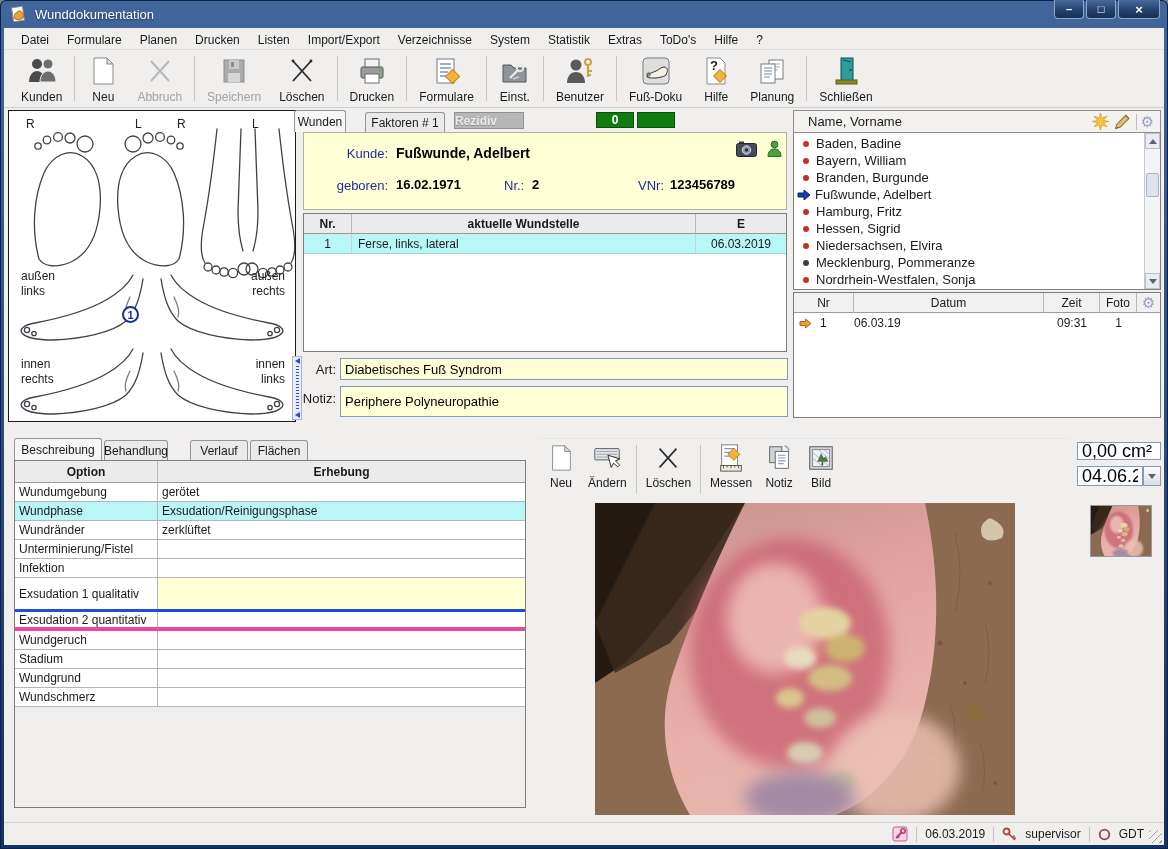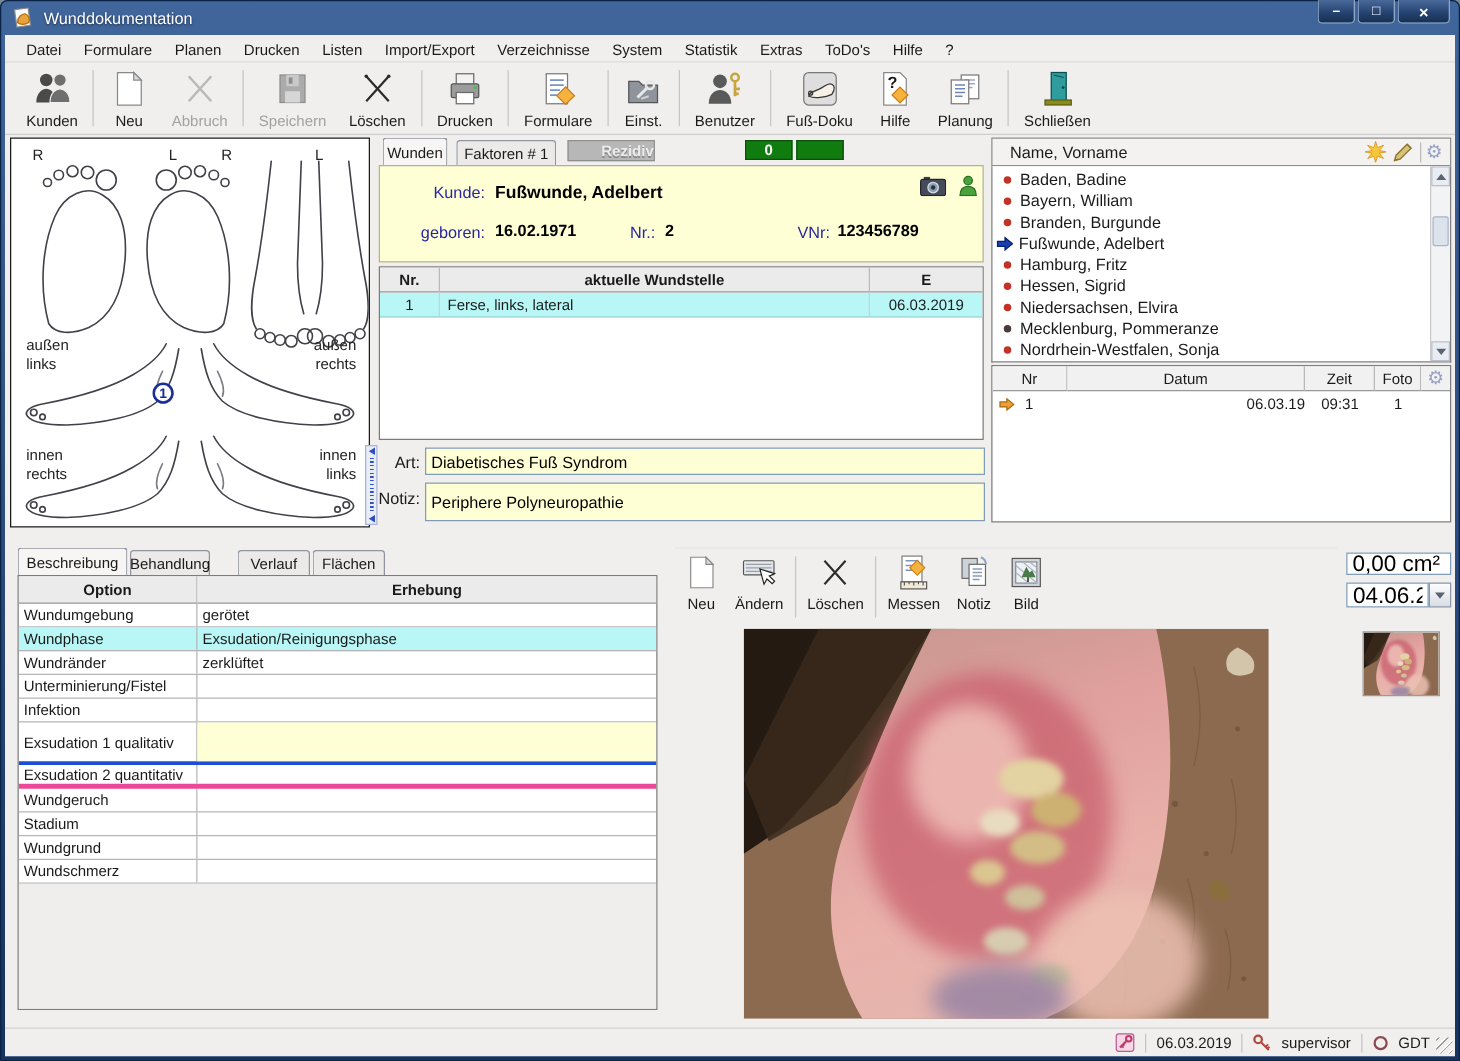--- a/index.html
+++ b/index.html
@@ -22,21 +22,21 @@
   .tbtn .tlbl{margin-top:3px;white-space:nowrap}
   .tbtn.disabled .tlbl{color:#a2a2a2}
   .tsep{width:1px;background:#c6c6c6;margin:6px 3px}
   .ticon{width:32px;height:32px;display:block}
   
   .feetpanel{background:#fff;border:1px solid #1a1a1a}
   .feetlabel{position:absolute;font-size:12px;color:#222;white-space:pre-line;line-height:1.25}
   .marker1{position:absolute;width:17px;height:17px;border:2px solid #182d96;border-radius:50%;background:#fff;color:#182d96;font-weight:bold;font-size:11px;display:flex;align-items:center;justify-content:center}
   .tab{position:absolute;border:1px solid #8f949e;border-bottom:none;border-radius:3px 3px 0 0;background:#eceae8;display:flex;align-items:center;justify-content:center;font-size:12px;cursor:pointer}
   .tab.active{background:#f7f6f5;z-index:3}
-  .rezidiv{background:#b7b7b7;border:1px solid #909090;color:#ececec;font-weight:bold;text-shadow:0 1px 0 #8a8a8a;display:flex;align-items:center;justify-content:flex-end;font-size:12px}
+  .rezidiv{background:#b7b7b7;border:1px solid #909090;color:#ececec;font-weight:bold;text-shadow:0 1px 0 #8a8a8a;display:flex;align-items:center;justify-content:flex-start;font-size:12px}
   .greenbox{background:#107c10;border:1px solid #0a4f0a;color:#fff;font-weight:bold;display:flex;align-items:center;justify-content:center;font-size:12px}
   .ybox{background:#ffffd6;border:1px solid #b3b09b}
   .lab-blue{color:#2626a0}
   .bval{font-weight:bold;color:#000}
   .gridtable{background:#fff;border:1px solid #7c7c7c;overflow:hidden}
   .trow{display:flex;align-items:stretch}
   .hcell{background:#ebebeb;border-bottom:1px solid #9a9a9a;border-right:1px solid #b9b9b9;display:flex;align-items:center;justify-content:center;font-weight:bold}
   .hcell.norm{font-weight:normal;background:#f1f1f1}
   .dcell{border-right:1px solid #cfcfcf;display:flex;align-items:center}
   .cyan{background:#b9f7f7}
@@ -327,21 +327,21 @@
           <span>1</span>
         </div>
     </div>
 
     <div class="abs splitter" style="left:288px;top:328px;width:10px;height:64px">
       <span class="tri-left"></span>
       <span class="splitdots"></span>
       <span class="tri-left"></span>
     </div>
 
-    <div class="tab active" style="left:302px;top:82px;width:52px;height:22px">
+    <div class="tab active" style="left:290px;top:82px;width:52px;height:22px">
         <span>Wunden</span>
       </div>
     <div class="tab" style="left:361px;top:84px;width:80px;height:20px">
         <span>Faktoren # 1</span>
       </div>
     <div class="abs rezidiv" style="left:450px;top:84px;width:70px;height:17px">
         <span>Rezidiv</span>
       </div>
     <div class="abs greenbox" style="left:592px;top:84px;width:38px;height:16px">
         <span>0</span>
@@ -495,21 +495,21 @@
       </div>
       <div class="trow" style="height:20px">
         <div class="dcell" style="width:60px;border-right:none;padding-left:5px;gap:8px">
           <span style="width:13px;height:11px">
             <svg width="13" height="11" viewBox="0 0 13 11">
                 <path d="M1 3.5h5.5V1l5.5 4.5-5.5 4.5V7.5H1z" fill="#f0a030" stroke="#a86a12"></path>
               </svg>
           </span>
           <span>1</span>
         </div>
-        <div class="dcell" style="width:190px;border-right:none;justify-content:flex-end">
+        <div class="dcell" style="width:190px;border-right:none;justify-content:flex-start">
             <span>06.03.19</span>
           </div>
         <div class="dcell" style="width:56px;border-right:none;justify-content:center">
             <span>09:31</span>
           </div>
         <div class="dcell" style="width:37px;border-right:none;justify-content:center">
             <span>1</span>
           </div>
       </div>
     </div>

